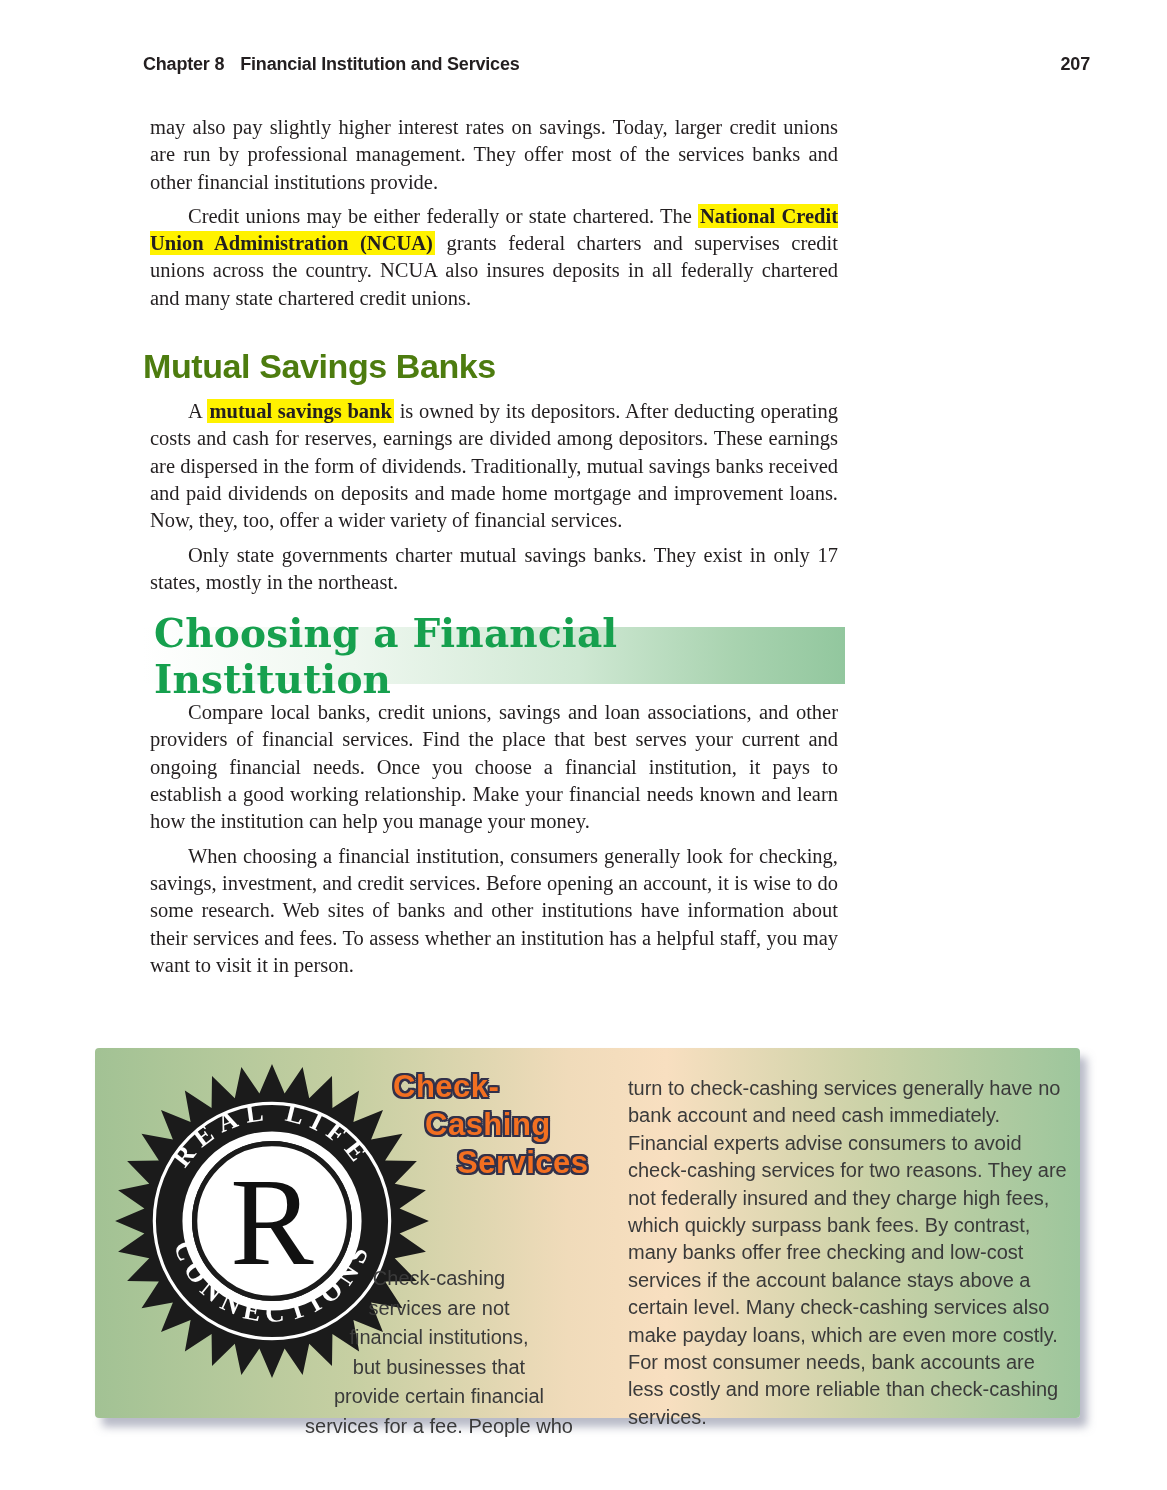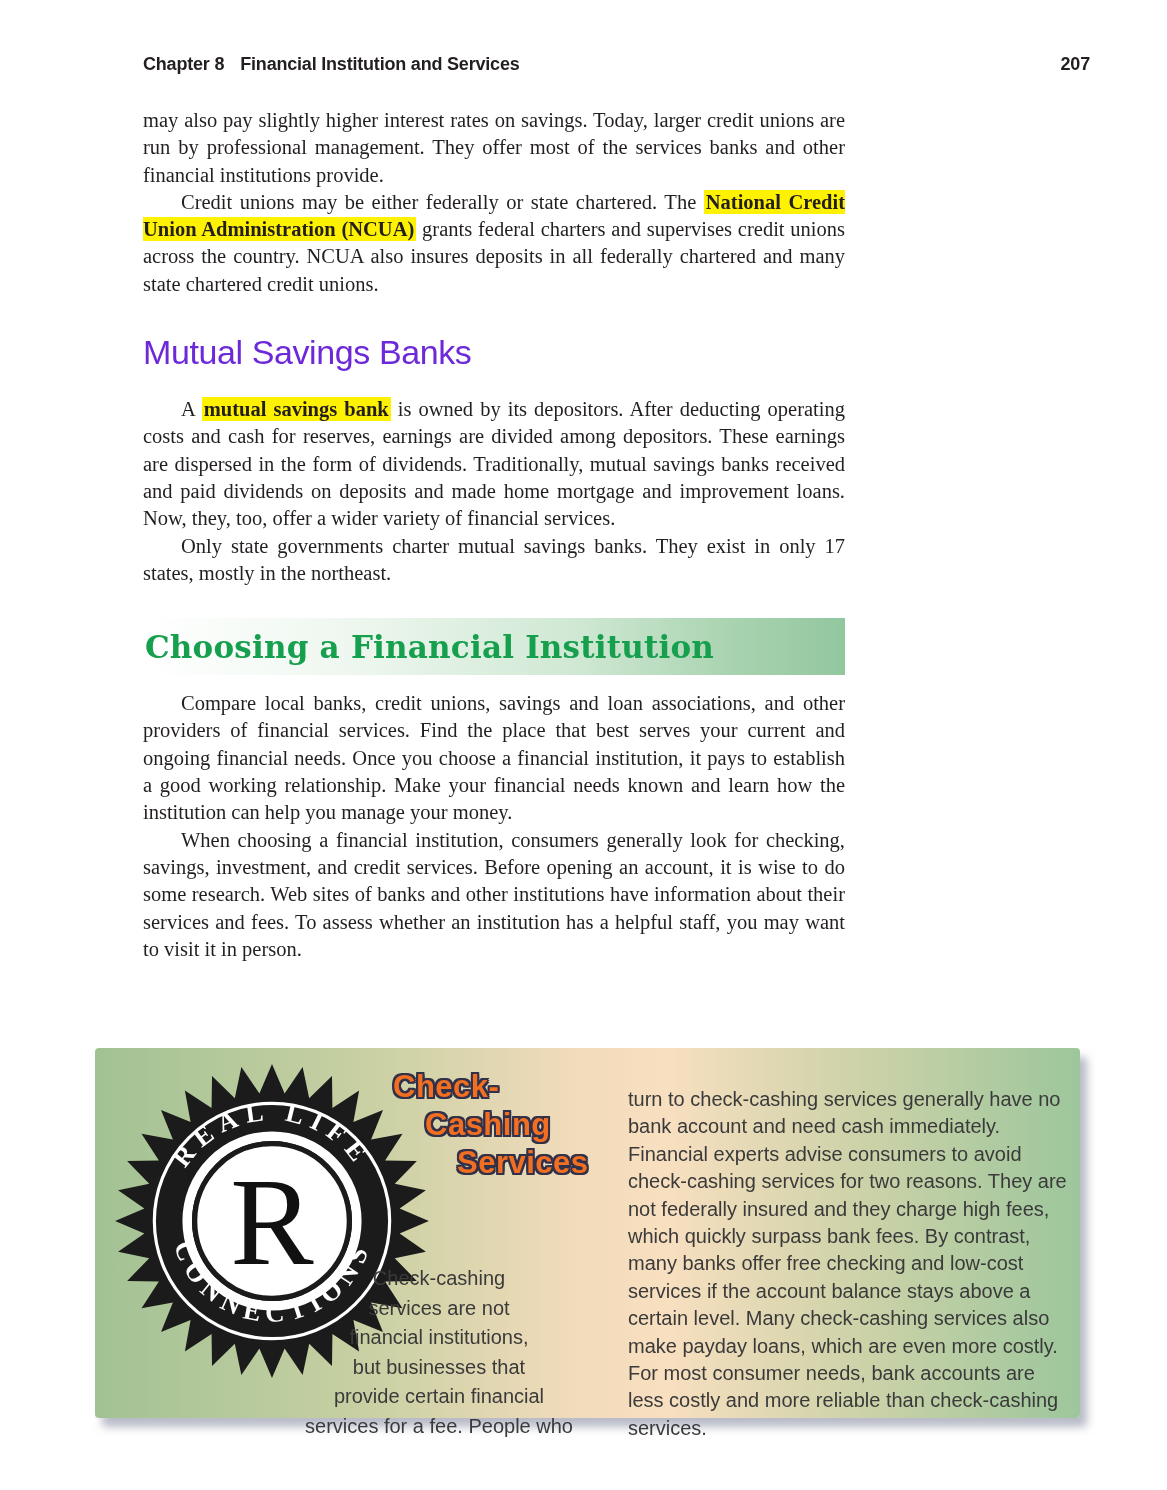--- a/index.html
+++ b/index.html
@@ -9,48 +9,48 @@
   
   .runhead{position:absolute;left:143px;top:54px;width:947px;display:flex;
            justify-content:space-between;align-items:baseline;
            font-family:"Liberation Sans",sans-serif;font-weight:bold;font-size:18px;
            letter-spacing:-0.2px;}
   .runhead .chtitle{margin-left:16px;}
   .runhead .left{display:flex;}
 
   
   .column{position:absolute;left:143px;top:107px;width:702px;}
-  .column p{margin:0;font-size:20.5px;line-height:27.3px;text-align:justify;}
+  .column p{margin:7px;font-size:20.5px;line-height:27.3px;text-align:justify;}
   .column p.indent{text-indent:38px;}
   mark.hl{background:#fff200;color:#231f20;font-weight:bold;padding:1px 2px;}
 
-  h2.blue{font-family:"Liberation Sans",sans-serif;font-weight:normal;color:#6d28d9;
-          font-size:34px;letter-spacing:-0.4px;margin:35px 0 24px 0;}
+  h2.blue{font-family:"Liberation Sans",sans-serif;font-weight:bold;color:#4d7c0f;
+          font-size:34px;letter-spacing:-0.4px;margin:35px 0 12px 0;}
 
   .banner{margin:31px 0 15px 0;height:57px;display:flex;align-items:center;
           background:linear-gradient(90deg,#ffffff 0%,#eef7ef 30%,#cfe8d3 62%,#a9d3b0 84%,#92c79e 100%);}
-  .banner h1{margin:0;padding-left:2px;font-family:"DejaVu Serif",serif;font-weight:bold;
-             font-size:31px;color:#16a04e;letter-spacing:0.2px;}
+  .banner h1{margin:9px;padding-left:2px;font-family:"DejaVu Serif",serif;font-weight:bold;
+             font-size:39px;color:#16a04e;letter-spacing:0.2px;}
 
   
   .feature{position:absolute;left:95px;top:1048px;width:985px;height:370px;
            border-radius:4px;
            background:linear-gradient(90deg,#a2c294 0%,#c6cfa2 26%,#f0dbba 48%,#f8dfc0 58%,#ccd2a8 78%,#9dc69c 100%);
            box-shadow:7px 9px 9px rgba(115,120,145,0.5);
            font-family:"Liberation Sans",sans-serif;color:#3a3a3a;}
   .seal{position:absolute;left:18px;top:14px;}
   .cc-title{position:absolute;left:298px;top:20px;
             font-weight:bold;font-size:31px;line-height:38px;color:#f26f21;letter-spacing:0.5px;
             text-shadow:-2px -2px 0 #32314a,2px -2px 0 #32314a,-2px 2px 0 #32314a,2px 2px 0 #32314a,
                         0 -2px 0 #32314a,0 2px 0 #32314a,-2px 0 0 #32314a,2px 0 0 #32314a;}
   .cc-title .l2{margin-left:32px;}
   .cc-title .l3{margin-left:64px;}
   .left-col{position:absolute;left:188px;top:168px;width:312px;
             font-size:20px;line-height:29.5px;text-align:center;white-space:pre-line;margin-top:48px;}
-  .right-col{position:absolute;left:533px;top:38px;width:447px;
+  .right-col{position:absolute;left:533px;top:27px;width:447px;
              font-size:20px;line-height:27.4px;text-align:left;}
 </style>
 </head>
 <body>
 
 <div class="page">
 
   <div class="runhead">
     <div class="left">
       <span>Chapter 8</span>

